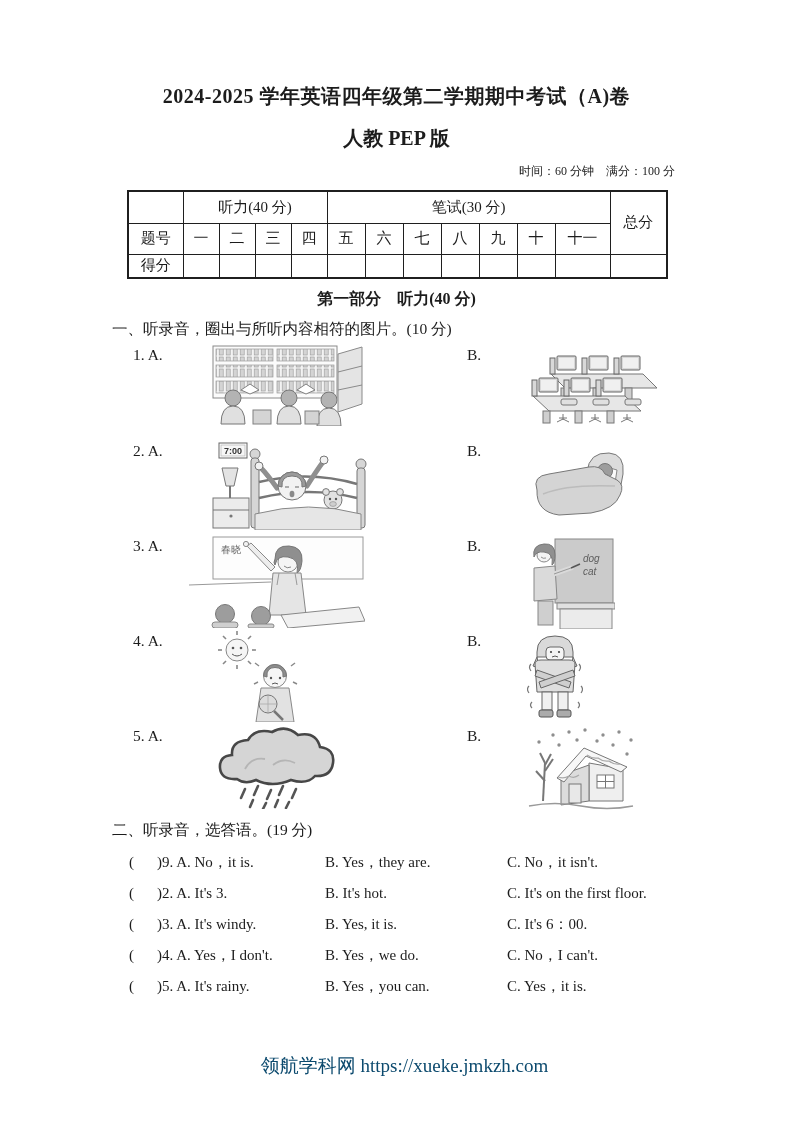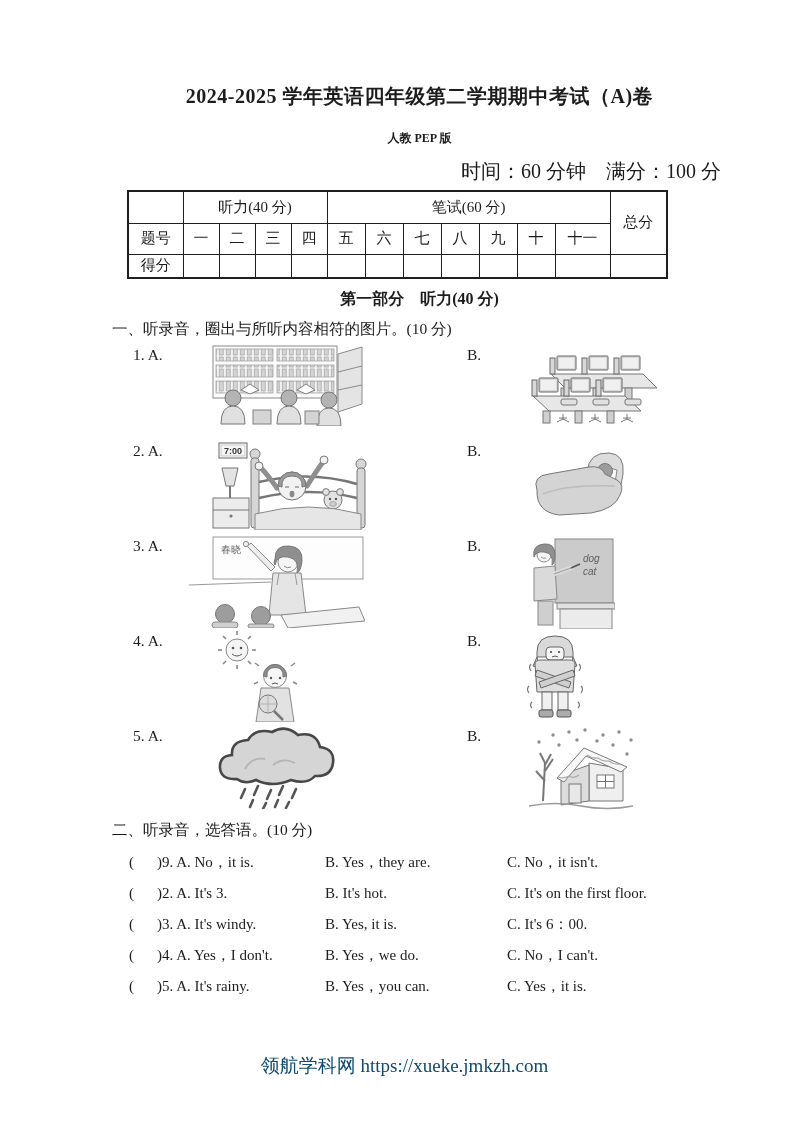--- a/index.html
+++ b/index.html
@@ -2,24 +2,24 @@
 <html><head>
 <meta charset="utf-8">
 <style>
   * { margin:0; padding:0; box-sizing:border-box; }
   html,body { background:#ffffff; }
   .page {
     position:relative; width:793px; height:1122px; margin:0 auto;
     background:#ffffff; overflow:hidden;
     font-family:"Liberation Serif","DejaVu Serif",serif; color:#1c1c1c;
   }
-  .content { padding:83px 66px 0 112px; }
+  .content { padding:83px 112px 0 112px; }
   .title { font-size:20px; font-weight:bold; text-align:center; letter-spacing:.5px; line-height:26px; }
-  .subtitle { font-size:12px; font-weight:bold; text-align:center; margin-top:16px; line-height:26px; }
-  .meta { text-align:right; font-size:20px; margin-top:10px; line-height:20px; padding-right:6px; }
+  .subtitle { font-size:20px; font-weight:bold; text-align:center; margin-top:16px; line-height:26px; }
+  .meta { text-align:right; font-size:12px; margin-top:10px; line-height:20px; padding-right:6px; }
   table.score { border-collapse:collapse; table-layout:fixed; width:541px; margin:9px 0 0 15px;
                 font-size:15px; border:2px solid #1f1f1f; }
   table.score td { border:1px solid #1f1f1f; text-align:center; vertical-align:middle; padding:0;margin-top:35px; }
   table.score tr.r1 td { height:32px; }
   table.score tr.r2 td { height:31px; }
   table.score tr.r3 td { height:24px; }
   .section-heading { text-align:center; font-size:16px; font-weight:bold; margin-top:9px; line-height:22px; }
   .q-instruction { font-size:15.5px; margin-top:8px; line-height:22px; }
   .q2-instruction { font-size:15.5px; margin-top:6px; line-height:22px; }
   .items { margin:4px 0 0 21px; }
@@ -58,21 +58,21 @@
           <col style="width:38px">
           <col style="width:38px">
           <col style="width:38px">
         <col style="width:55px">
           <col style="width:57px">
       </colgroup>
       <tbody>
           <tr class="r1">
         <td></td>
         <td colspan="4">听力(40 分)</td>
-        <td colspan="7">笔试(60 分)</td>
+        <td colspan="7">笔试(30 分)</td>
         <td rowspan="2">总分</td>
       </tr>
       <tr class="r2">
         <td>题号</td>
         <td>一</td>
         <td>二</td>
         <td>三</td>
         <td>四</td>
         <td>五</td>
         <td>六</td>
@@ -400,21 +400,21 @@
               <circle cx="100" cy="27" r="1.7"></circle>
                 <circle cx="12" cy="15" r="1.7"></circle>
                 <circle cx="70" cy="14" r="1.7"></circle>
             </g>
             <path d="M2 79 Q28 74 54 79 T106 79" fill="none" stroke="#999" stroke-width="1.4"></path>
           </svg>
         </span>
       </div>
     </div>
 
-    <div class="q2-instruction">二、听录音，选答语。(10 分)</div>
+    <div class="q2-instruction">二、听录音，选答语。(19 分)</div>
 
     <div class="choices">
       <div class="choice-row">
         <span>(</span>
         <span>)9. A. No，it is.</span>
         <span>B. Yes，they are.</span>
         <span>C. No，it isn't.</span>
       </div>
       <div class="choice-row">
         <span>(</span>

